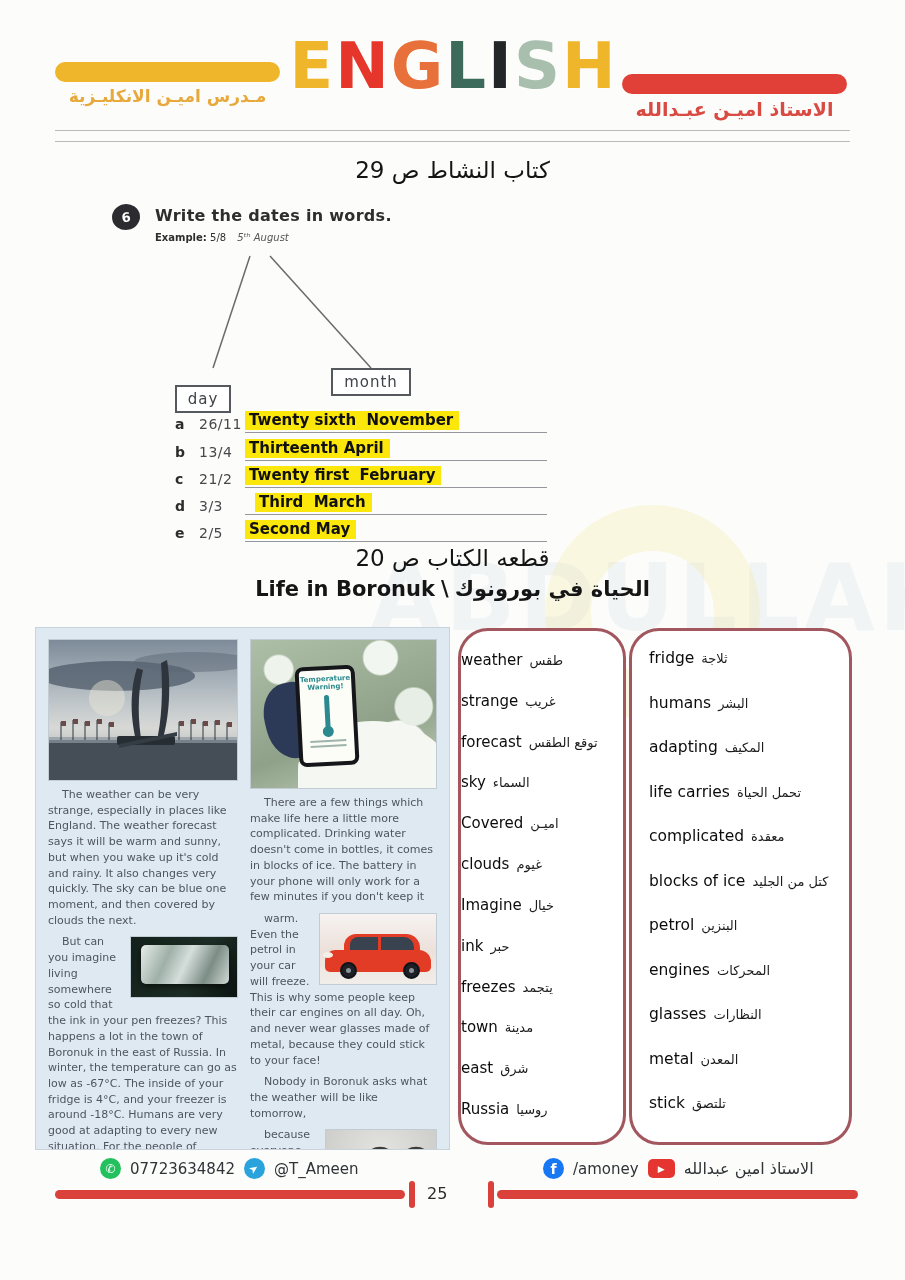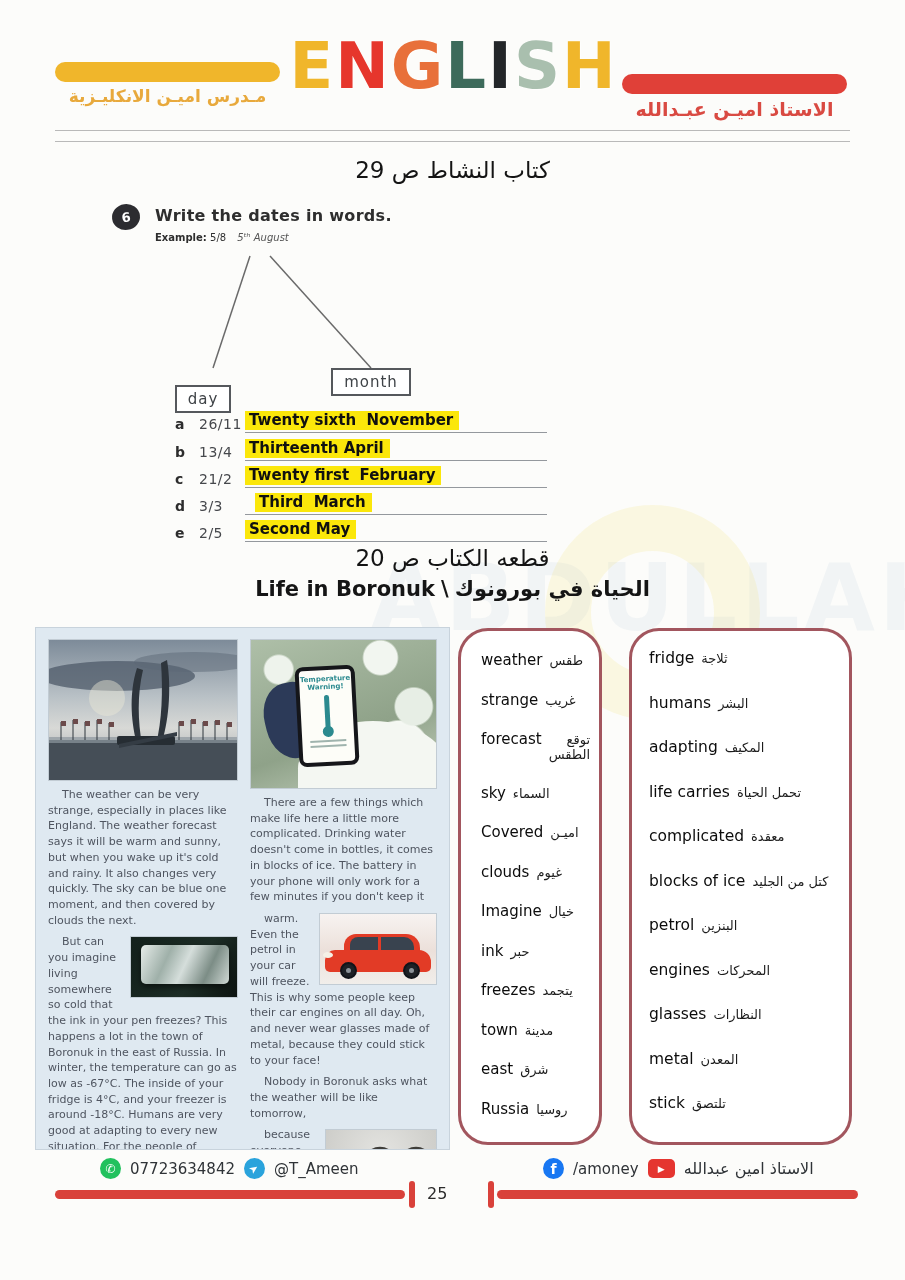--- a/index.html
+++ b/index.html
@@ -122,21 +122,21 @@
   .headlight { position:absolute; left:3px; bottom:26px; width:10px; height:6px; background:#f5f0e6; border-radius:50%; }
 
   .glasses-photo { width:112px; height:64px; background:radial-gradient(circle at 50% 40%, #e4e4e1, #cbcbc7); }
 
   
   .vocab-box {
     position:absolute; top:628px; height:517px; background:#fff;
     border:3px solid #a2565e; border-radius:30px;
     display:flex; flex-direction:column; justify-content:space-between;
   }
-  #vocab1 { left:458px; width:144px; padding:20px 20px 24px; }
+  #vocab1 { left:458px; width:168px; padding:20px 0 24px; }
   #vocab2 { left:629px; width:223px; padding:18px 17px 30px; }
   .vitem { display:flex; align-items:baseline; gap:7px; }
   .ven { font-size:15px; color:#0c0c0c; }
   #vocab2 .ven { font-size:15.5px; }
   .var { font-size:13px; color:#1c1c1c; direction:rtl; }
 
   
   #watermark { position:absolute; left:370px; top:545px; width:500px; pointer-events:none; }
   .wm-text { font-size:92px; font-weight:800; color:rgba(130,165,205,.09); letter-spacing:4px; }
   .wm-blob {

